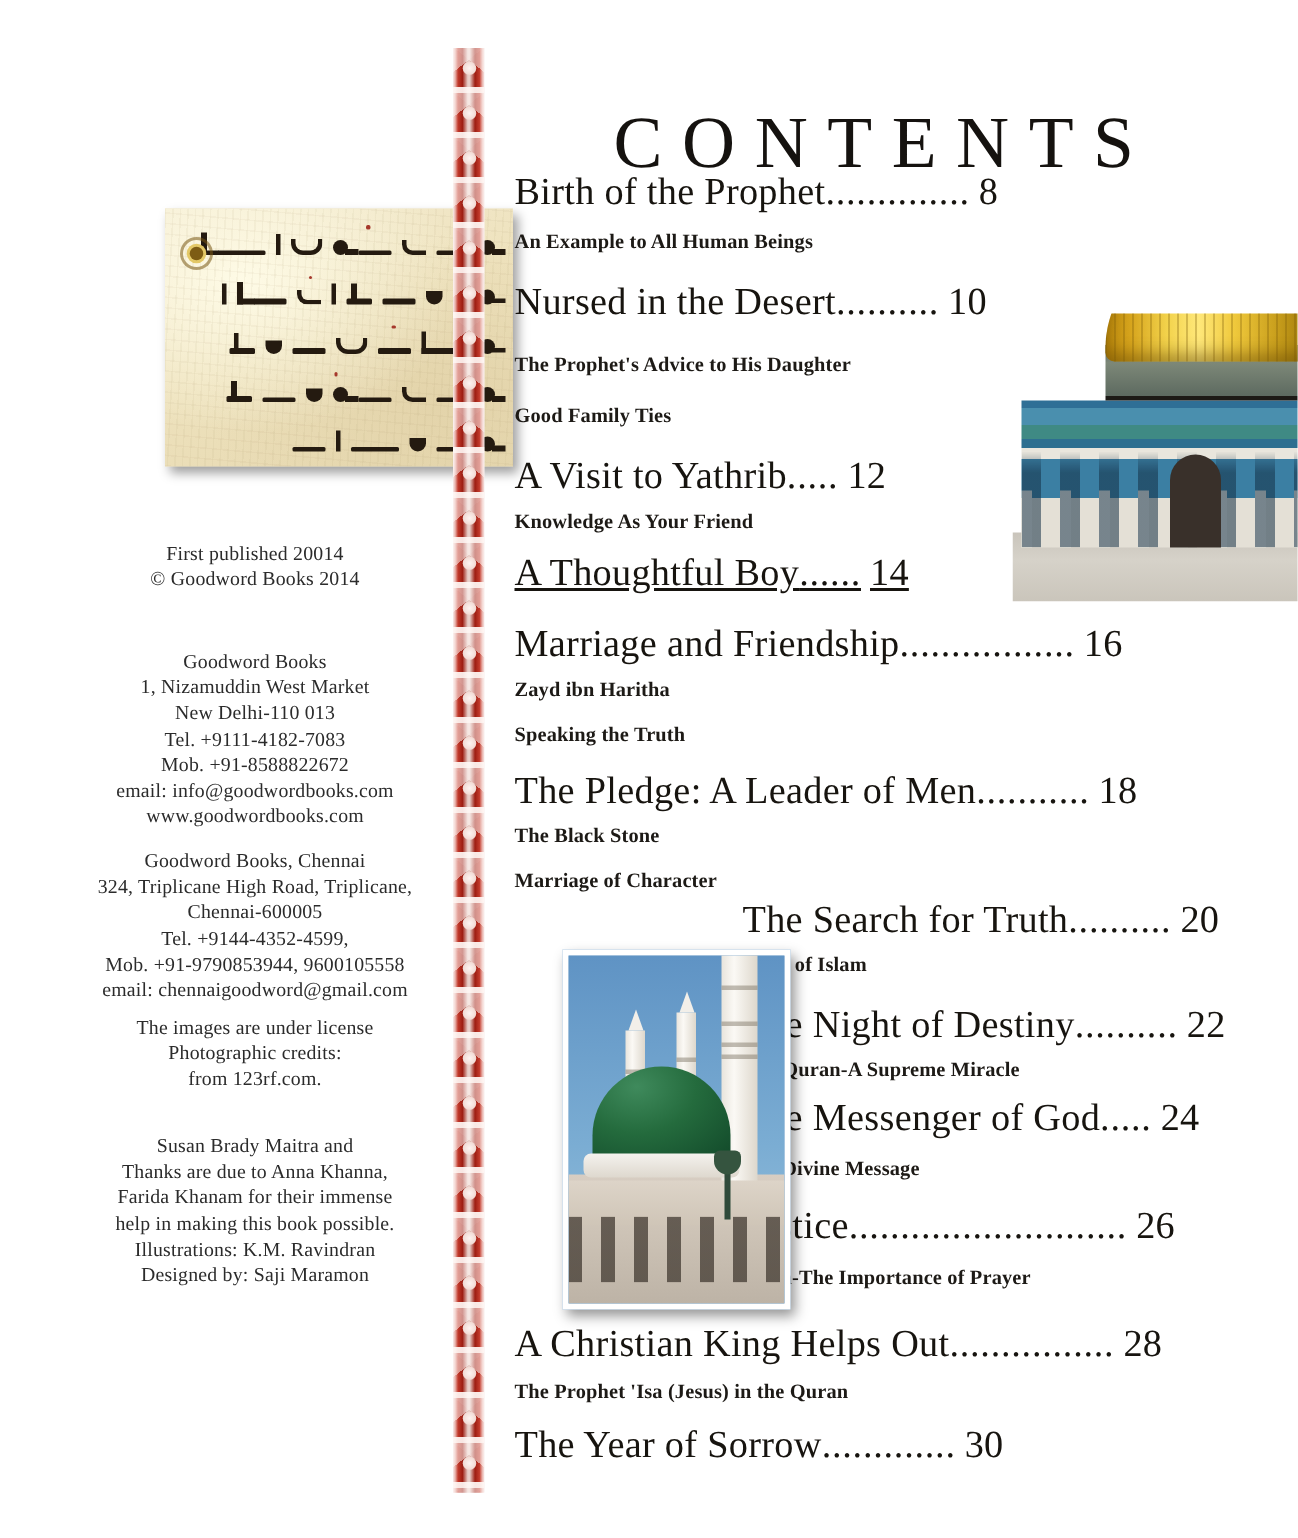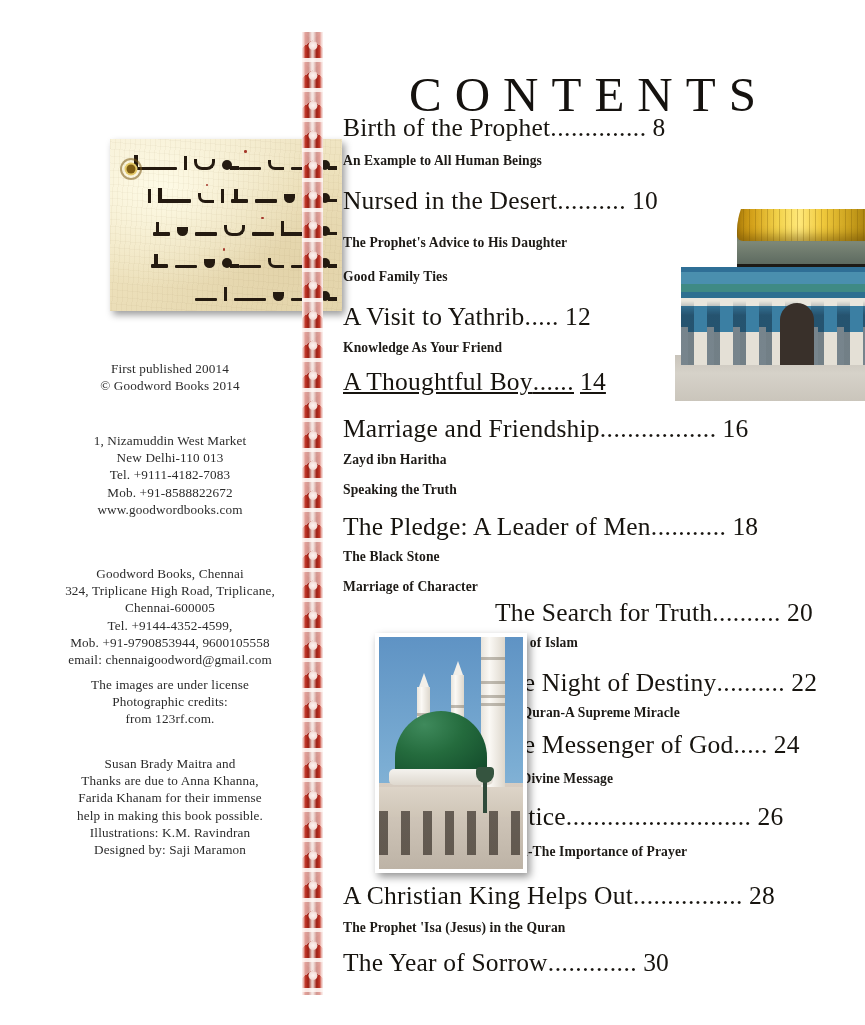--- a/index.html
+++ b/index.html
@@ -499,24 +499,26 @@
     </div>
     <div id="rosette-marker"></div>
   </figure>
 
   <div class="imprint-block" id="block-published">
     <div>First published 20014</div>
     <div>© Goodword Books 2014</div>
   </div>
 
   <div class="imprint-block" id="block-delhi">
+    <div>Goodword Books</div>
     <div>1, Nizamuddin West Market</div>
     <div>New Delhi-110 013</div>
     <div>Tel. +9111-4182-7083</div>
     <div>Mob. +91-8588822672</div>
+    <div>email: info@goodwordbooks.com</div>
     <div>www.goodwordbooks.com</div>
   </div>
 
   <div class="imprint-block" id="block-chennai">
     <div>Goodword Books, Chennai</div>
     <div>324, Triplicane High Road, Triplicane,</div>
     <div>Chennai-600005</div>
     <div>Tel. +9144-4352-4599,</div>
     <div>Mob. +91-9790853944, 9600105558</div>
     <div>email: chennaigoodword@gmail.com</div>

